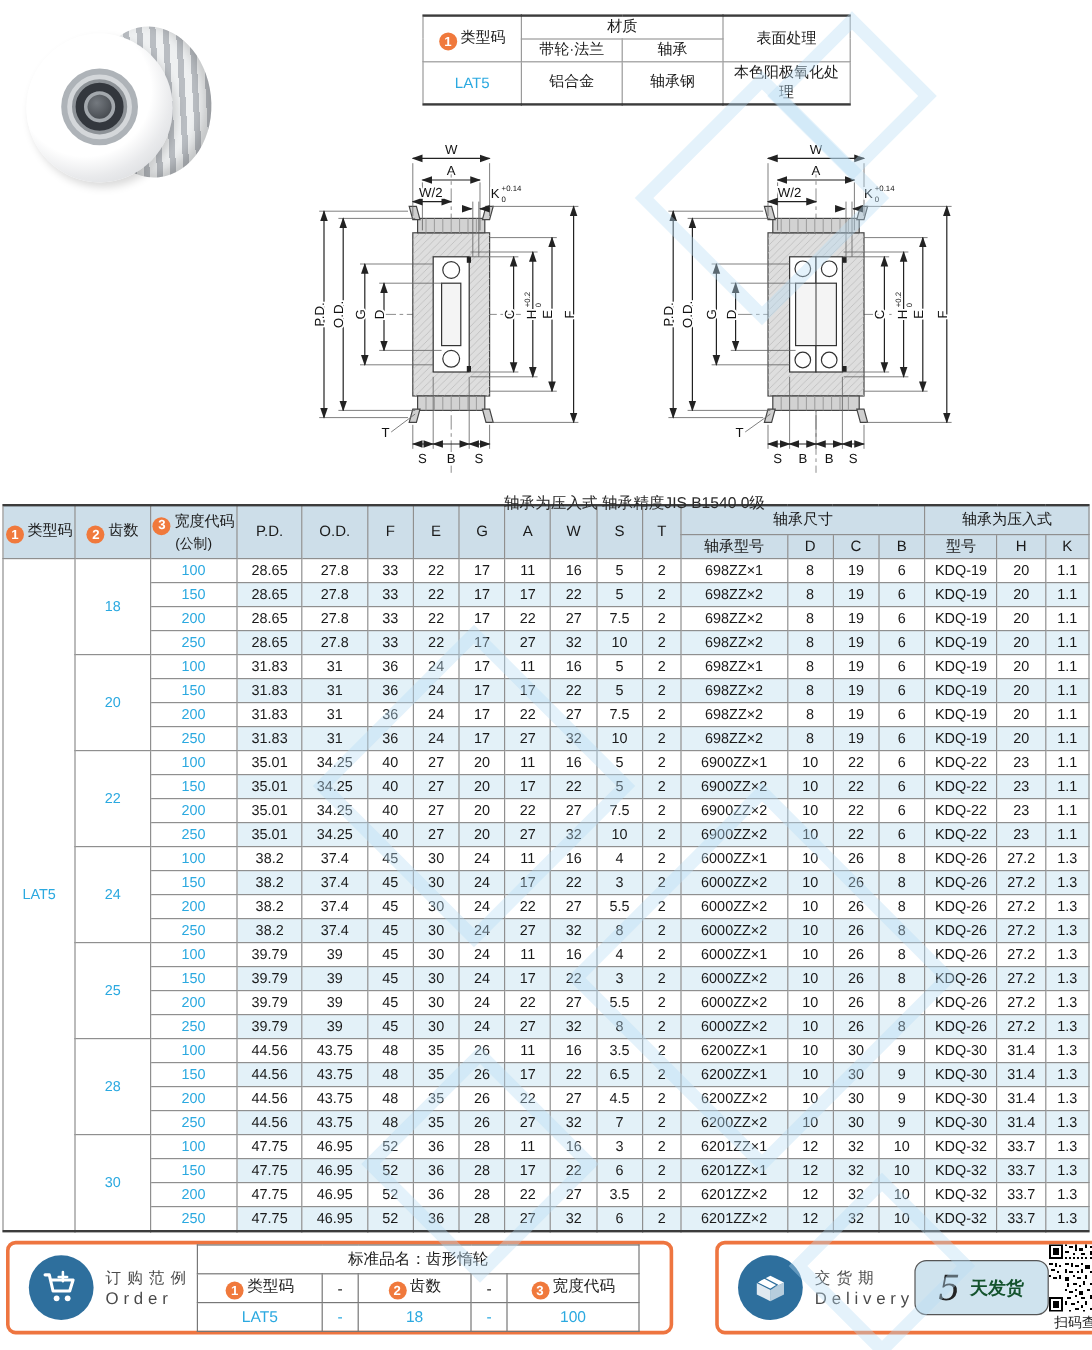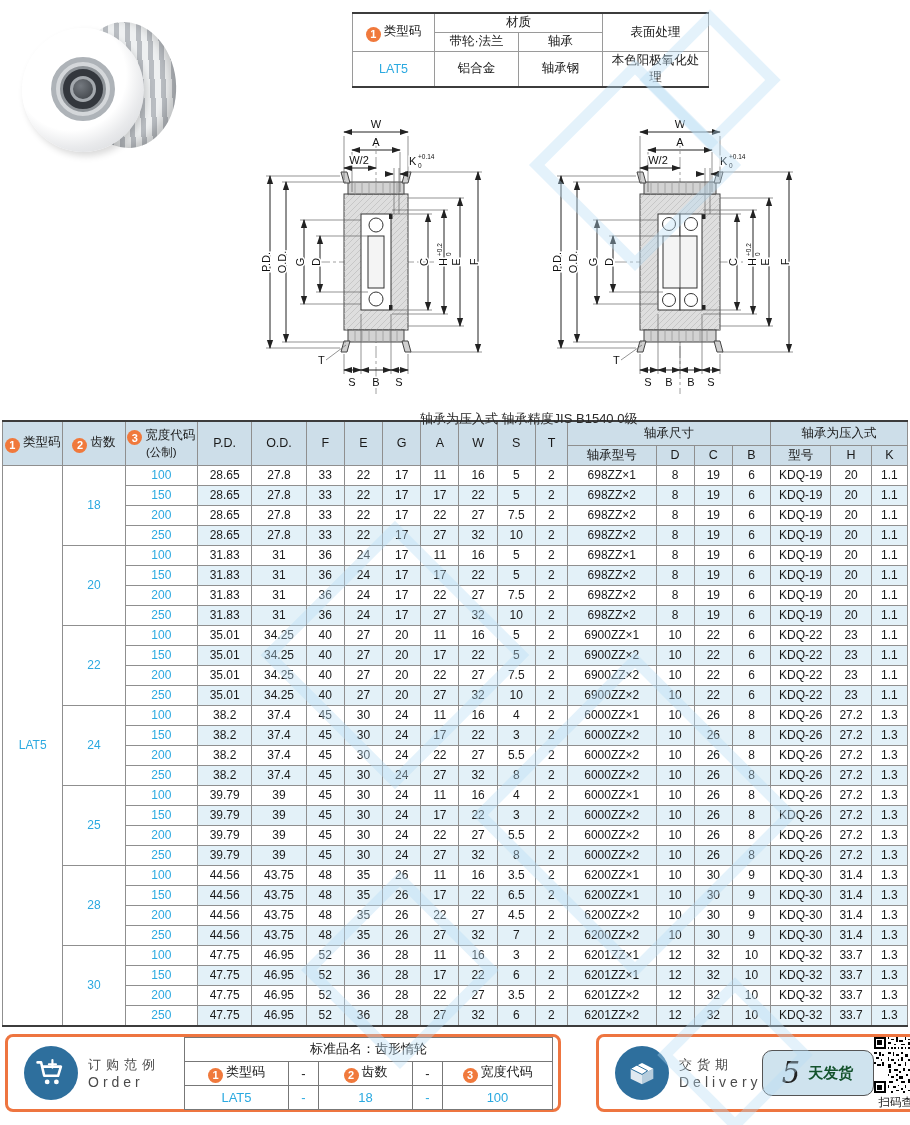--- a/index.html
+++ b/index.html
@@ -64,21 +64,21 @@
   
   .fbox { position:absolute; top:1034px; height:78px; border:3px solid #ee7540; border-radius:8px;
     background:#fff; display:flex; align-items:center; }
   .fbox.left { left:5px; width:556px; }
   .fbox.right { left:572px; width:334px; justify-content:space-between; padding:0 10px;margin-left:24px; }
   .icon-circle { width:54px; height:54px; border-radius:50%; background:#2e6f9d; flex:0 0 auto;
     display:flex; align-items:center; justify-content:center; margin-left:16px; }
   .f-label { margin-left:10px; color:#4a4a4a; }
   .f-label .cn { font-size:13px; letter-spacing:5px; white-space:nowrap; }
   .f-label .en { font-size:14px; letter-spacing:4px; }
-  .order-table { border-collapse:collapse; table-layout:fixed; font-size:13px; margin-left:24px; }
+  .order-table { border-collapse:collapse; table-layout:fixed; font-size:13px; margin-left:4px; }
   .order-table td { border:1px solid #777; text-align:center; height:24px; padding:0 2px; }
   .chip { width:112px; height:46px; background:#cfe3ee; border:1.5px solid #555; border-radius:10px;
     display:flex; align-items:center; justify-content:center; gap:8px; flex:0 0 auto; }
   .chip .num { font-family:"DejaVu Serif",serif; font-style:italic; font-size:29px; color:#222; }
   .chip .unit { font-size:15px; font-weight:bold; color:#14532d; }
   .qr-wrap { display:flex; flex-direction:column; align-items:center; gap:2px; }
   .qr-cap { font-size:11.5px; color:#222; }
 
   
   .watermark { position:absolute; inset:0; pointer-events:none; z-index:6; }

